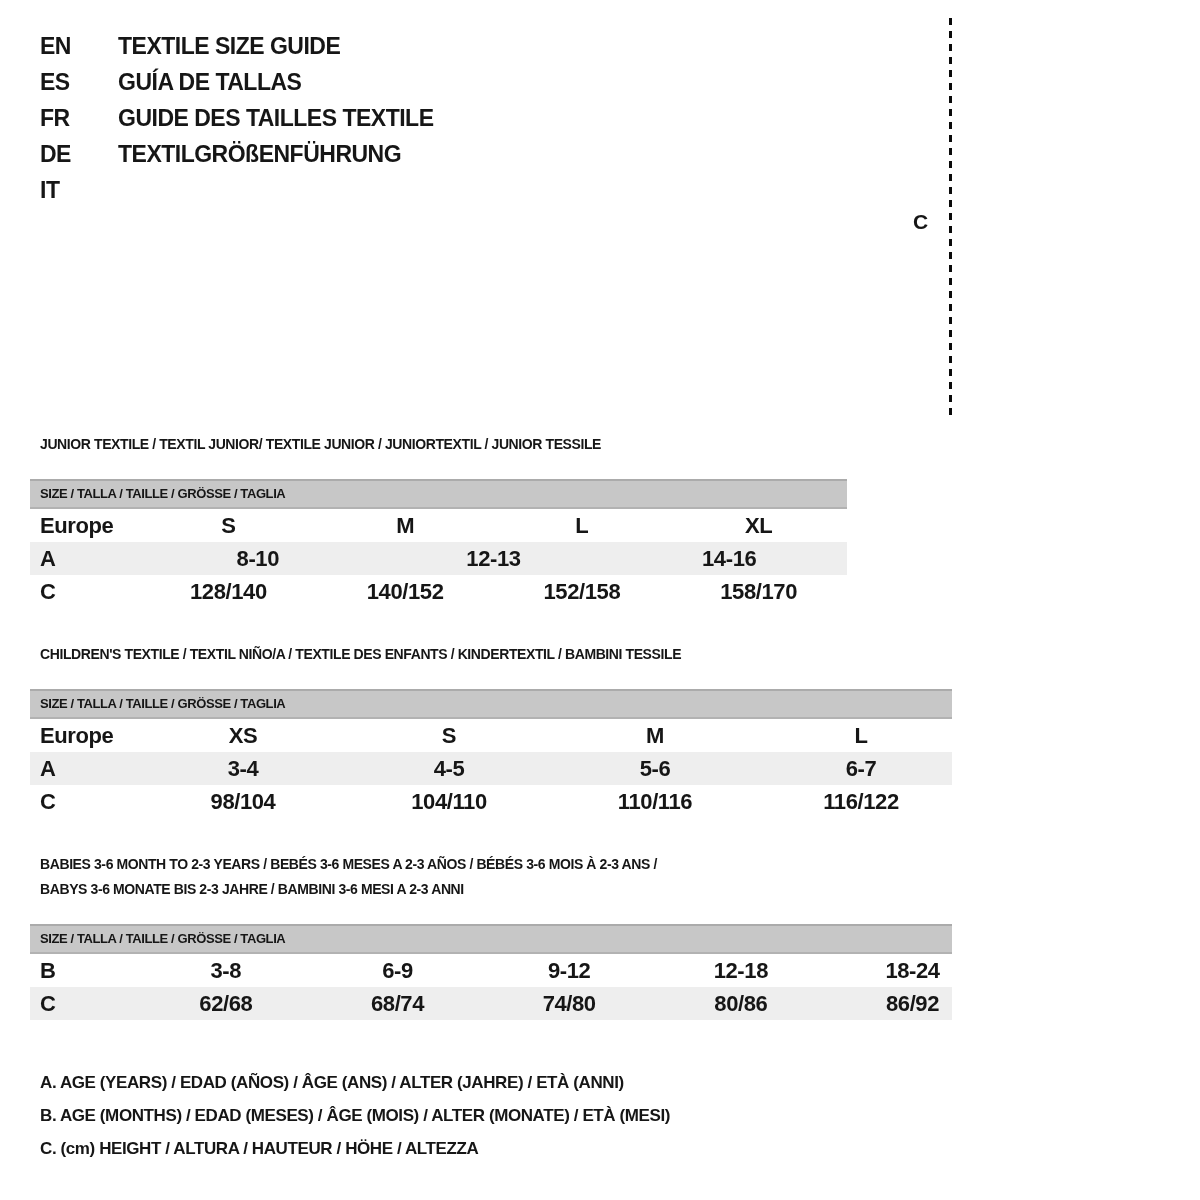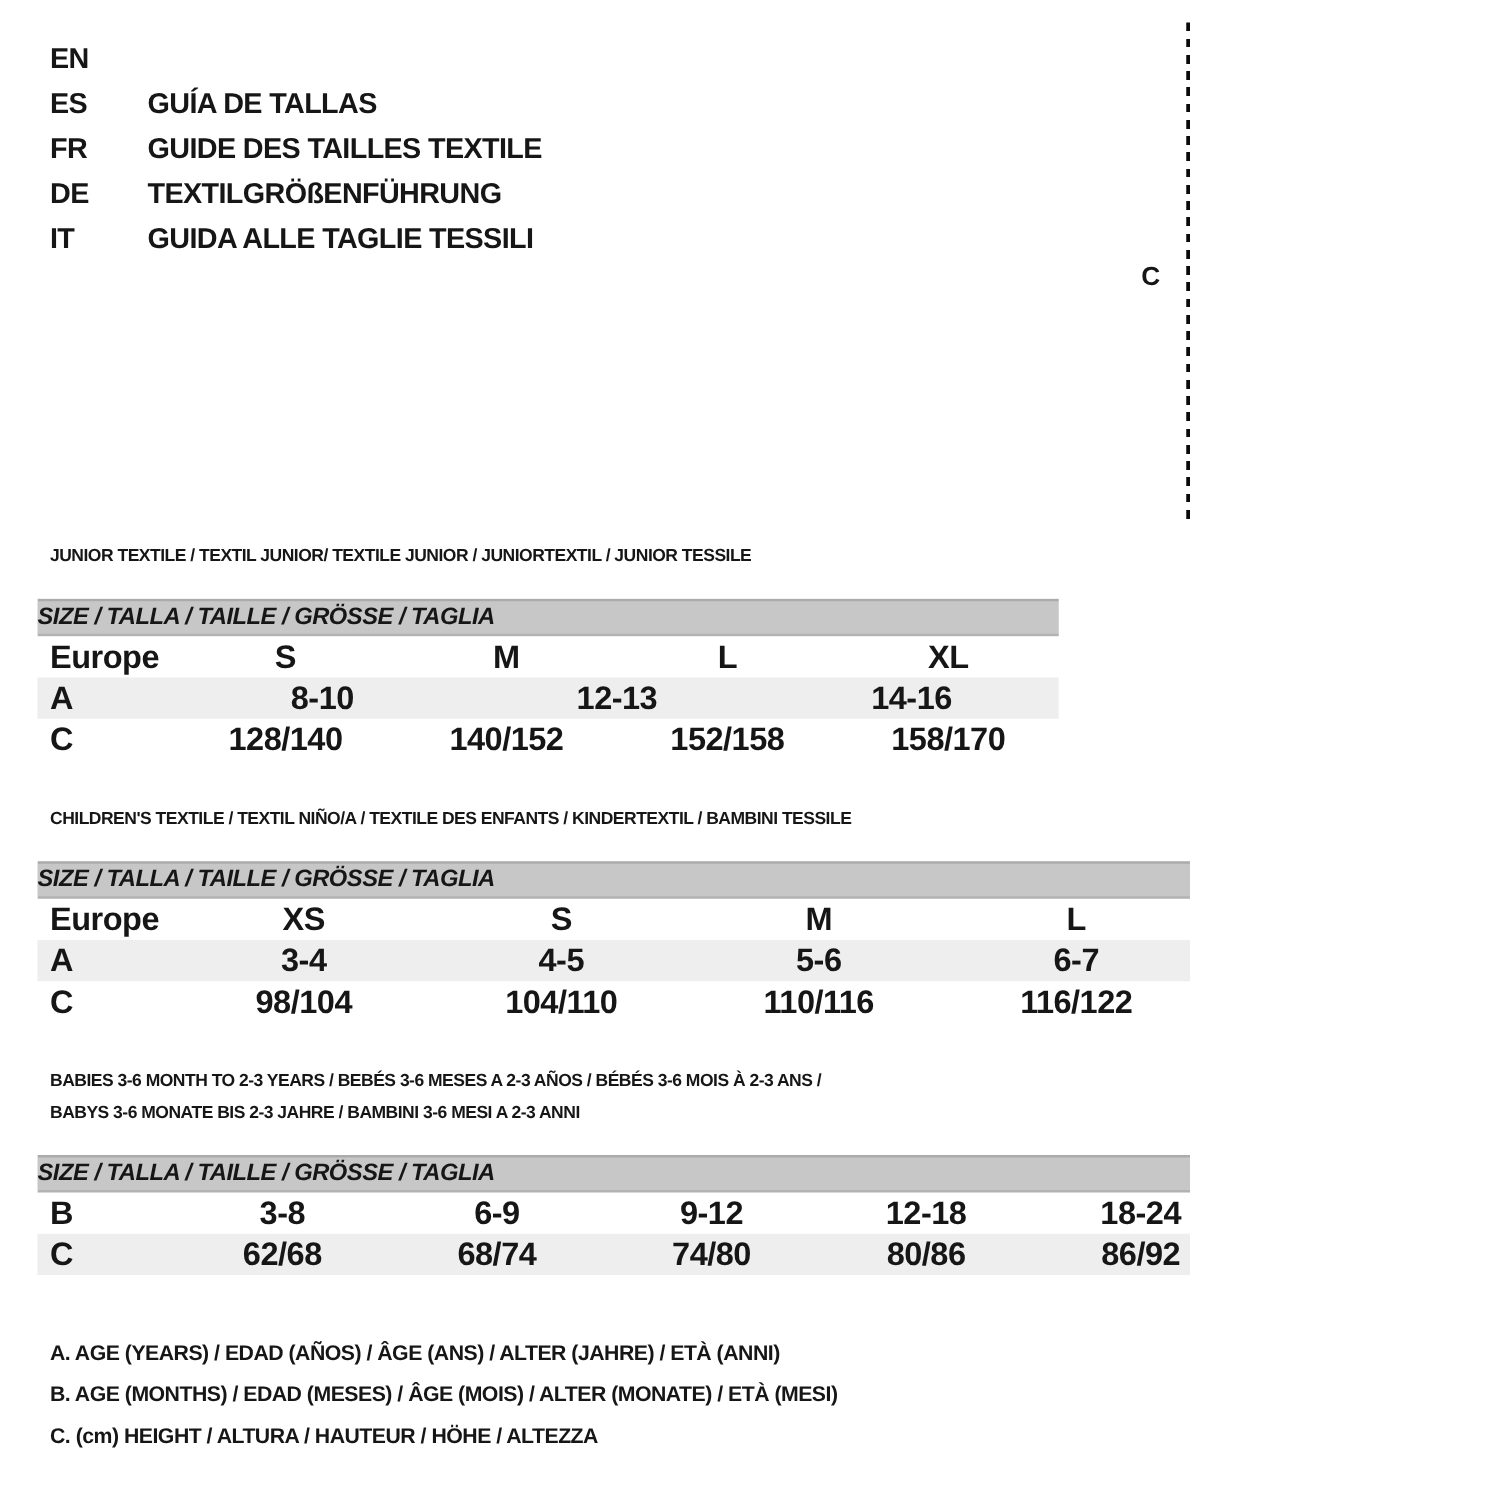--- a/index.html
+++ b/index.html
@@ -31,60 +31,60 @@
   .figure svg{position:absolute;left:62px;top:0;}
   
   .content{position:absolute;left:30px;top:432px;width:1140px;}
   .size-section{margin-bottom:34px;}
   .section-title{font-size:14px;line-height:25px;letter-spacing:-0.4px;margin-bottom:22px;margin-left:10px;}
   .size-table{width:1140px;}
   .size-table.narrow{width:817px;}
   .table-header{
     height:30px;line-height:30px;
     background:var(--header-bar);
-    font-size:19px;letter-spacing:-0.4px;
+    padding-left:10px;
+    font-size:13px;letter-spacing:-0.4px;
     box-shadow:inset 0 2px 0 rgba(0,0,0,0.14), inset 0 -2px 0 rgba(0,0,0,0.10);
-    font-style:italic;
-  }
-  .table-row{display:flex;height:33px;line-height:33px;font-size:26px;letter-spacing:-0.4px;}
+  }
+  .table-row{display:flex;height:33px;line-height:33px;font-size:22px;letter-spacing:-0.4px;}
   .table-row.shaded{background:var(--row-shaded);}
   .row-label{width:110px;padding-left:10px;box-sizing:border-box;flex:0 0 auto;}
   .cell{flex:1 1 0;text-align:center;}
   
   .legend{margin-top:46px;margin-left:10px;}
   .legend-line{font-size:17px;line-height:33px;letter-spacing:-0.4px;}
 </style>
 </head>
 <body>
 
 <div class="page">
 
   <div class="lang-header" id="langList">
   <div class="lang-row">
     <span class="lang-code">EN</span>
+    <span class="lang-label">TEXTILE SIZE GUIDE</span>
   </div>
 
   <div class="lang-row">
     <span class="lang-code">ES</span>
     <span class="lang-label">GUÍA DE TALLAS</span>
   </div>
 
   <div class="lang-row">
     <span class="lang-code">FR</span>
     <span class="lang-label">GUIDE DES TAILLES TEXTILE</span>
   </div>
 
   <div class="lang-row">
     <span class="lang-code">DE</span>
     <span class="lang-label">TEXTILGRÖßENFÜHRUNG</span>
   </div>
 
   <div class="lang-row">
     <span class="lang-code">IT</span>
-    <span class="lang-label">GUIDA ALLE TAGLIE TESSILI</span>
   </div>
 </div>
 
   <div class="figure">
     <div class="figure-label">C</div>
     <div class="dotted-line"></div>
     <svg width="200" height="410" viewBox="0 0 200 410" aria-hidden="true">
       <g fill="#0a0a0a" stroke="none">
         <ellipse cx="100" cy="60" rx="45" ry="48"></ellipse>
         <ellipse cx="54" cy="75" rx="10" ry="14"></ellipse>

